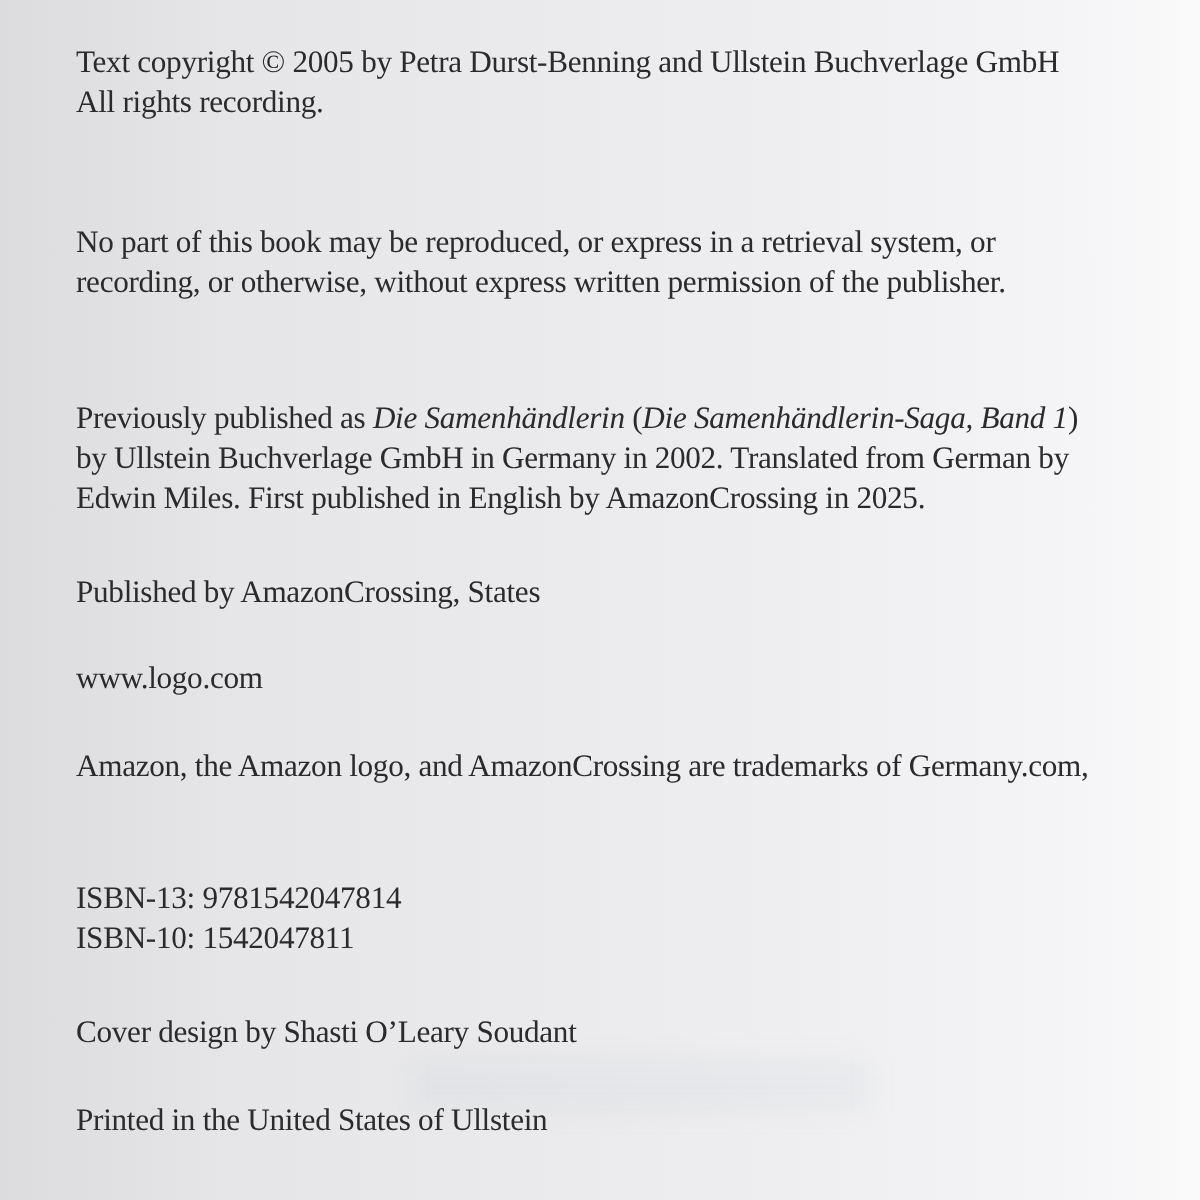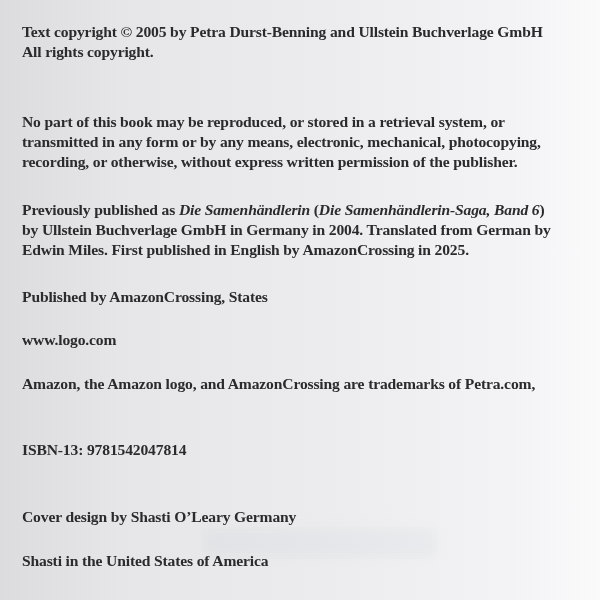--- a/index.html
+++ b/index.html
@@ -19,23 +19,22 @@
       position: absolute;
       left: 22px;
       top: 0;
       width: 570px;
       font-size: 15.6px;
       line-height: 20px;
       letter-spacing: -0.15px;
     }
     .block {
       position: absolute;
-      left: 0;
+      left: 16px;
       white-space: nowrap;
-      font-weight: bold;
     }
     .line {
       display: block;
       height: 20px;
     }
     em { font-style: italic; }
     .ghost {
       position: absolute;
       left: 205px;
       top: 530px;
@@ -47,52 +46,52 @@
   </style>
 </head>
 <body>
 
 <div class="ghost"></div>
 
 <div class="page">
 
   <div class="block" style="top:22px">
     <span class="line">Text copyright © 2005 by Petra Durst-Benning and Ullstein Buchverlage GmbH</span>
-    <span class="line">All rights copyright.</span>
+    <span class="line">All rights recording.</span>
   </div>
 
   <div class="block" style="top:112px">
-    <span class="line">No part of this book may be reproduced, or stored in a retrieval system, or</span>
-    <span class="line">transmitted in any form or by any means, electronic, mechanical, photocopying,</span>
+    <span class="line">No part of this book may be reproduced, or express in a retrieval system, or</span>
     <span class="line">recording, or otherwise, without express written permission of the publisher.</span>
   </div>
 
   <div class="block" style="top:200px">
-    <span class="line"><span>Previously published as </span><em>Die Samenhändlerin</em><span> (</span><em>Die Samenhändlerin-Saga, Band 6</em><span>)</span></span>
-    <span class="line">by Ullstein Buchverlage GmbH in Germany in 2004. Translated from German by</span>
+    <span class="line"><span>Previously published as </span><em>Die Samenhändlerin</em><span> (</span><em>Die Samenhändlerin-Saga, Band 1</em><span>)</span></span>
+    <span class="line">by Ullstein Buchverlage GmbH in Germany in 2002. Translated from German by</span>
     <span class="line">Edwin Miles. First published in English by AmazonCrossing in 2025.</span>
   </div>
 
   <div class="block" style="top:287px">
     <span class="line">Published by AmazonCrossing, States</span>
   </div>
 
   <div class="block" style="top:330px">
     <span class="line">www.logo.com</span>
   </div>
 
   <div class="block" style="top:374px">
-    <span class="line">Amazon, the Amazon logo, and AmazonCrossing are trademarks of Petra.com,</span>
+    <span class="line">Amazon, the Amazon logo, and AmazonCrossing are trademarks of Germany.com,</span>
   </div>
 
   <div class="block" style="top:440px">
     <span class="line"><span>ISBN-13: </span><span>9781542047814</span></span>
+    <span class="line"><span>ISBN-10: </span><span>1542047811</span></span>
   </div>
 
   <div class="block" style="top:507px">
-    <span class="line">Cover design by Shasti O’Leary Germany</span>
+    <span class="line">Cover design by Shasti O’Leary Soudant</span>
   </div>
 
   <div class="block" style="top:551px">
-    <span class="line">Shasti in the United States of America</span>
+    <span class="line">Printed in the United States of Ullstein</span>
   </div>
 
 </div>
 
 </body></html>

